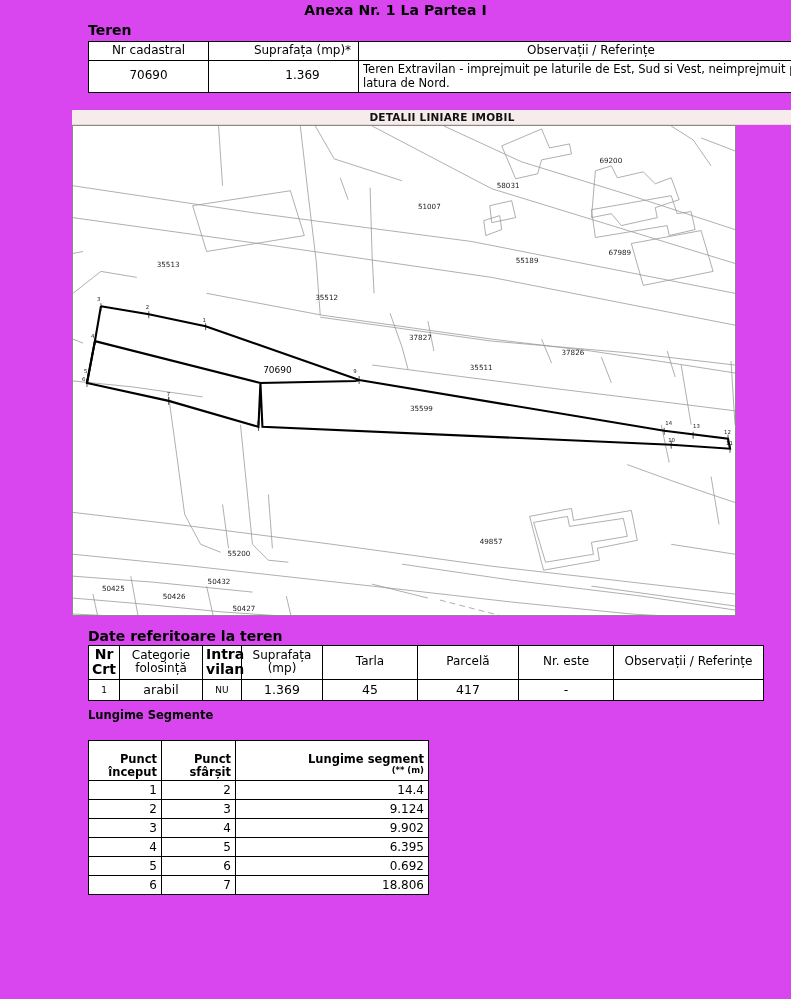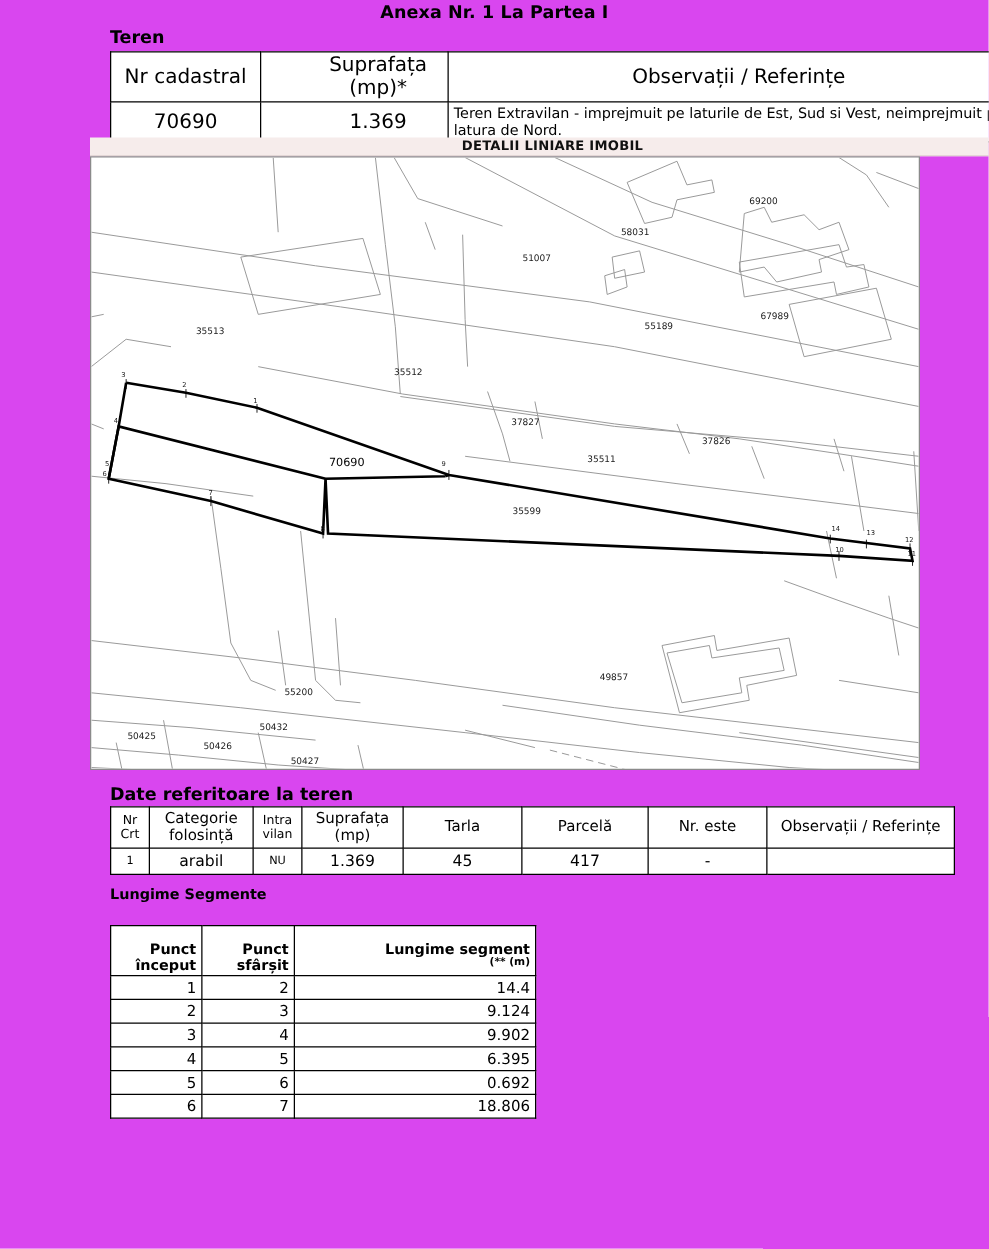--- a/index.html
+++ b/index.html
@@ -63,21 +63,21 @@
   
   table.doc-table {
     border-collapse: collapse;
     position: absolute;
     table-layout: fixed;
     background: #fff;
   }
   table.doc-table td, table.doc-table th {
     border: 1px solid #000;
     font-weight: 400;
-    font-size: 16px;
+    font-size: 12px;
     padding: 1px 3px;
     vertical-align: middle;
     text-align: center;
     line-height: 1.15;
   }
 
   
   #table-teren {
     left: 88px;
     top: 41px;
@@ -107,21 +107,21 @@
   }
   #table-date-teren td { height: 18px; font-size: 12.5px; }
   #table-date-teren .k1 { width: 24px; font-size: 9px; }
   #table-date-teren .k2 { width: 76px; }
   #table-date-teren .k3 { width: 32px; font-size: 9px; }
   #table-date-teren .k4 { width: 74px; }
   #table-date-teren .k5 { width: 88px; }
   #table-date-teren .k6 { width: 94px; }
   #table-date-teren .k7 { width: 88px; }
   #table-date-teren .k8 { width: auto; }
-  #table-date-teren .small-head { font-size: 10px; line-height: 1.1; }
+  #table-date-teren .small-head { font-size: 14px; line-height: 1.1; font-weight: bold; }
 
   
   #table-segmente {
     left: 88px;
     top: 740px;
     width: 318px;
   }
   #table-segmente th {
     text-align: right;
     font-weight: 700;

